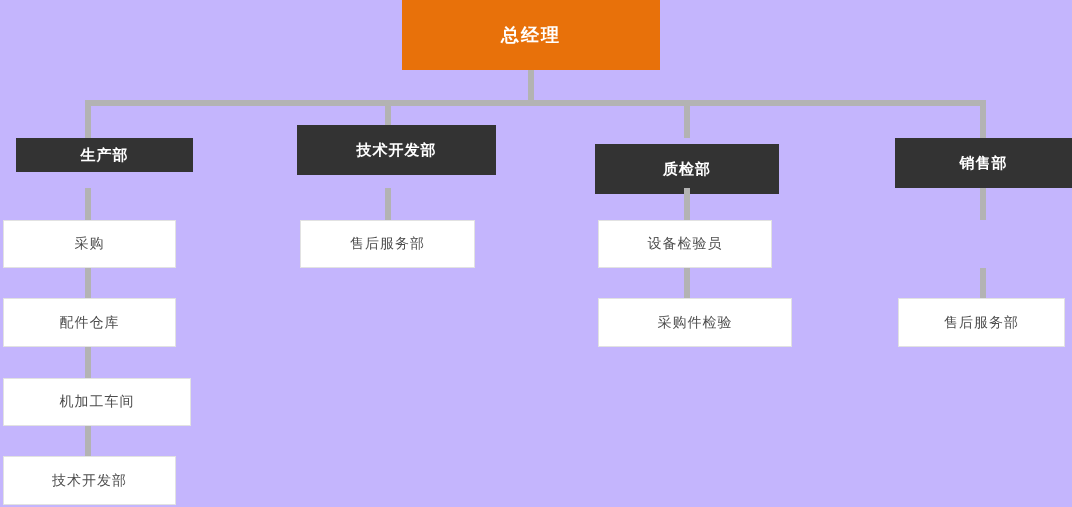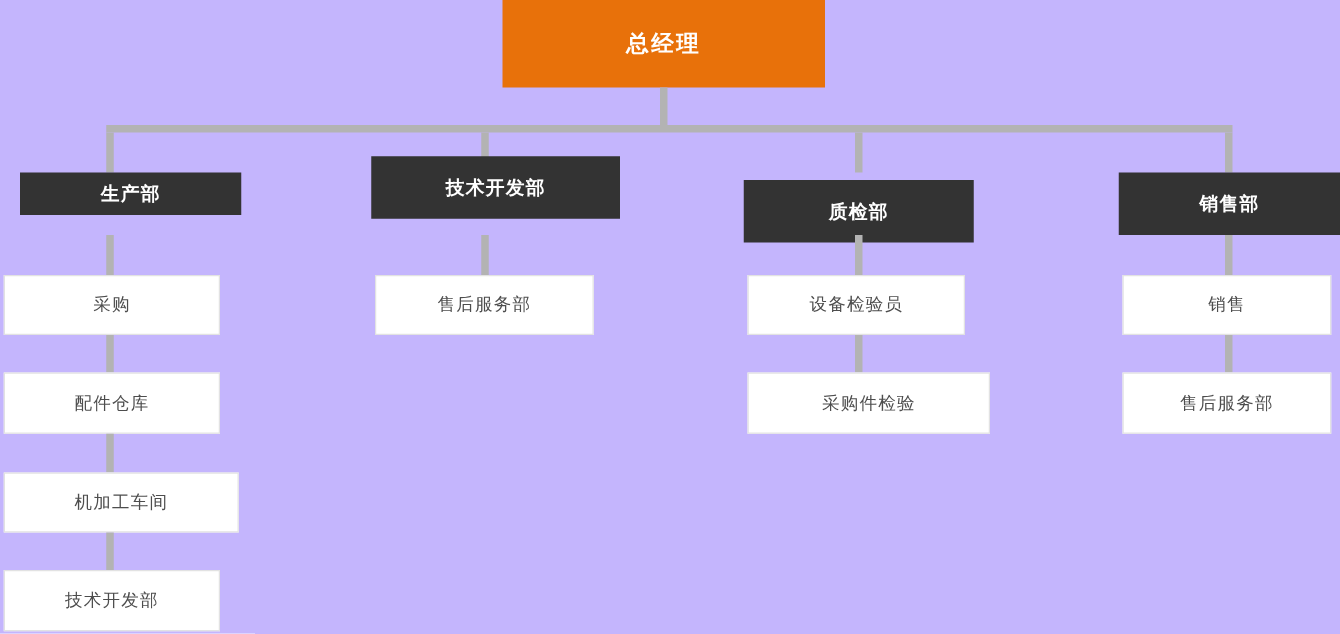--- a/index.html
+++ b/index.html
@@ -70,21 +70,20 @@
   <div class="node dept" style="left:895px; top:138px; width:177px; height:50px;">销售部</div>
 
   <div class="line" style="left:85px;  top:188px; width:6px; height:32px;"></div>
   <div class="line" style="left:385px; top:188px; width:6px; height:32px;"></div>
   <div class="line" style="left:684px; top:188px; width:6px; height:32px;"></div>
   <div class="line" style="left:980px; top:188px; width:6px; height:32px;"></div>
 
   <div class="node leaf" style="left:3px;   top:220px; width:173px; height:48px;">采购</div>
   <div class="node leaf" style="left:300px; top:220px; width:175px; height:48px;">售后服务部</div>
   <div class="node leaf" style="left:598px; top:220px; width:174px; height:48px;">设备检验员</div>
-  <div class="node leaf" style="left:898px; top:220px; width:167px; height:48px;">销售</div>
 
   <div class="line" style="left:85px;  top:268px; width:6px; height:30px;"></div>
   <div class="line" style="left:684px; top:268px; width:6px; height:30px;"></div>
   <div class="line" style="left:980px; top:268px; width:6px; height:30px;"></div>
 
   <div class="node leaf" style="left:3px;   top:298px; width:173px; height:49px;">配件仓库</div>
   <div class="node leaf" style="left:598px; top:298px; width:194px; height:49px;">采购件检验</div>
   <div class="node leaf" style="left:898px; top:298px; width:167px; height:49px;">售后服务部</div>
 
   <div class="line" style="left:85px; top:347px; width:6px; height:31px;"></div>

